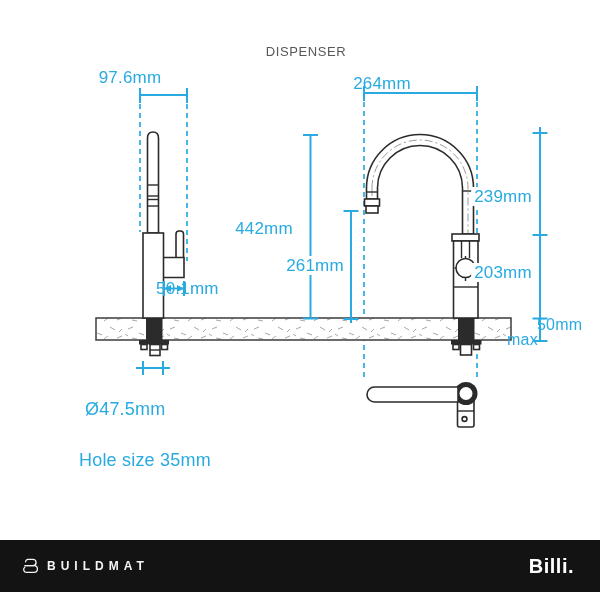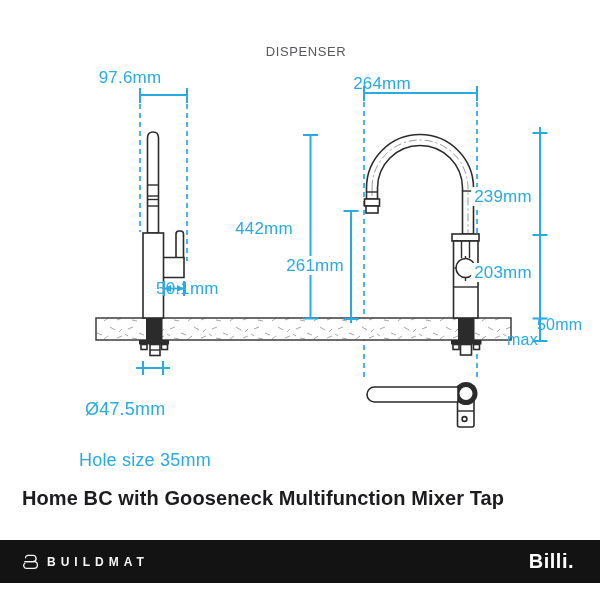--- a/index.html
+++ b/index.html
@@ -20,21 +20,21 @@
   .onloine { background:#ffffff; padding:1px 3px; }
   .ctr { transform:translateX(-50%); }
   .dispenser {
     color:#57585a; font-size:13px; letter-spacing:0.6px; font-weight:500;
   }
   .title {
     position:absolute; left:22px; top:487px;
     color:#1c1c1e; font-size:20px; font-weight:bold; letter-spacing:0.1px;
   }
   .footer {
-    position:absolute; left:0; top:540px; width:600px; height:43px;
+    position:absolute; left:0; top:540px; width:600px; height:52px;
     background:var(--footer-bg,#131313);
     display:flex; align-items:center; justify-content:space-between;
     box-sizing:border-box; padding:0 26px 0 22px;
   }
   .brand { display:flex; align-items:center; gap:7px; }
   .brand-text {
     color:#f5f5f5; font-size:12px; font-weight:bold; letter-spacing:5px;
   }
   .billi {
     color:#ffffff; font-size:20px; font-weight:800; letter-spacing:0.5px;
@@ -186,21 +186,20 @@
   <span class="lbl dim dim-sm" style="left:507px; top:317px;margin-left:30px;">50mm</span>
 
   <span class="lbl dim dim-sm" style="left:507px; top:332px;">max</span>
 
   <span class="lbl dim" style="left:156px; top:280px;">50.1mm</span>
 
   <span class="lbl dim dim-big" style="left:85px; top:400px;">Ø47.5mm</span>
 
   <span class="lbl dim dim-big" style="left:79px; top:411px;margin-top:40px;">Hole size 35mm</span>
 
-  <div class="title">Home BC with Gooseneck Multifunction Mixer Tap</div>
 
   
   <div class="footer">
     <div class="brand">
       <svg width="18" height="18" viewBox="0 0 18 18">
         <g fill="none" stroke="#f5f5f5" stroke-width="1.3" stroke-linecap="round">
           <path d="M3.5 8.6 H11 a3.1 3.1 0 0 0 0-6.2 H6 a2.4 2.4 0 0 0 -2.4 2.4"></path>
           <path d="M2.8 8.6 H12 a3.4 3.4 0 0 1 0 6.8 H4.6 a2.9 2.9 0 0 1 -1.8-5.2"></path>
         </g>
       </svg>

